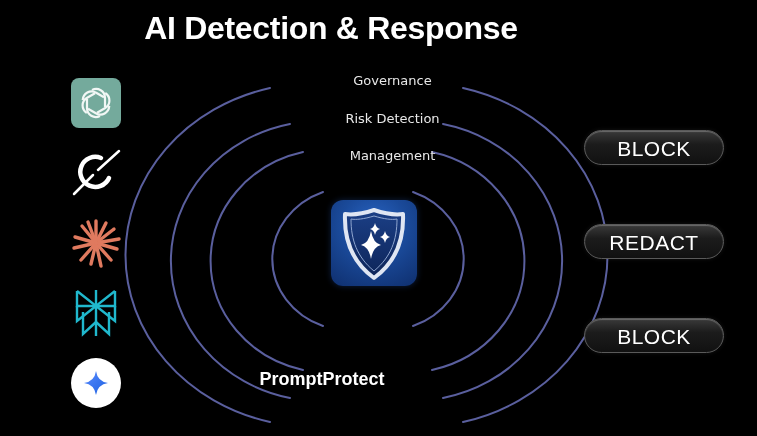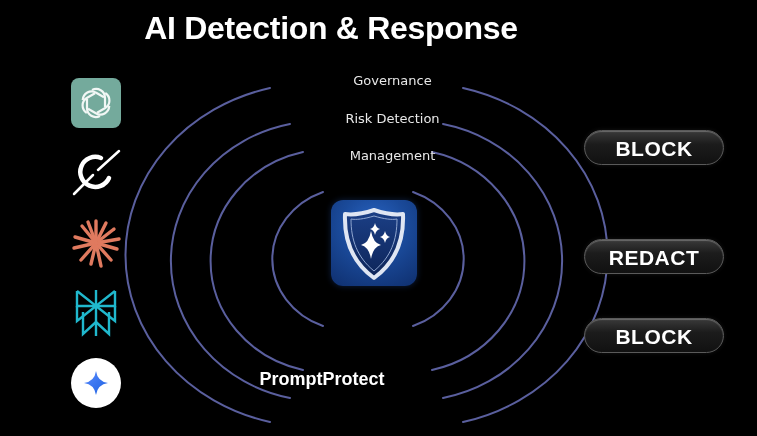--- a/index.html
+++ b/index.html
@@ -90,21 +90,21 @@
       position: absolute;
       left: 584px;
       width: 140px;
       height: 35px;
       border-radius: 18px;
       background: linear-gradient(180deg, #3a3a3a 0%, #1c1c1c 40%, #111 100%);
       border: 1.5px solid #5a5a5a;
       box-shadow: inset 0 1px 1px rgba(255,255,255,0.25), 0 0 4px rgba(255,255,255,0.08);
       color: #fff;
       font-family: "Liberation Sans", sans-serif;
-      font-weight: bold;
+      font-weight: normal;
       font-size: 21px;
       letter-spacing: 0.5px;
       text-align: center;
       line-height: 35px;
       box-sizing: border-box;
       cursor: pointer;
     }
   </style>
 </head>
 <body>
@@ -218,14 +218,14 @@
         <stop offset="0" stop-color="#5b8cff"></stop>
         <stop offset="1" stop-color="#1a5fe0"></stop>
       </linearGradient>
     </defs>
     <circle cx="25" cy="25" r="25" fill="#ffffff"></circle>
     <path d="M25 13 Q 26.5 23.5 37 25 Q 26.5 26.5 25 37 Q 23.5 26.5 13 25 Q 23.5 23.5 25 13 Z" fill="url(#gemGrad)"></path>
   </svg>
 </div>
 
 <div class="action-btn" style="top:130px;">BLOCK</div>
-<div class="action-btn" style="top:239px;">REDACT</div>
+<div class="action-btn" style="top:224px;">REDACT</div>
 <div class="action-btn" style="top:318px;">BLOCK</div>
 
 </body></html>

